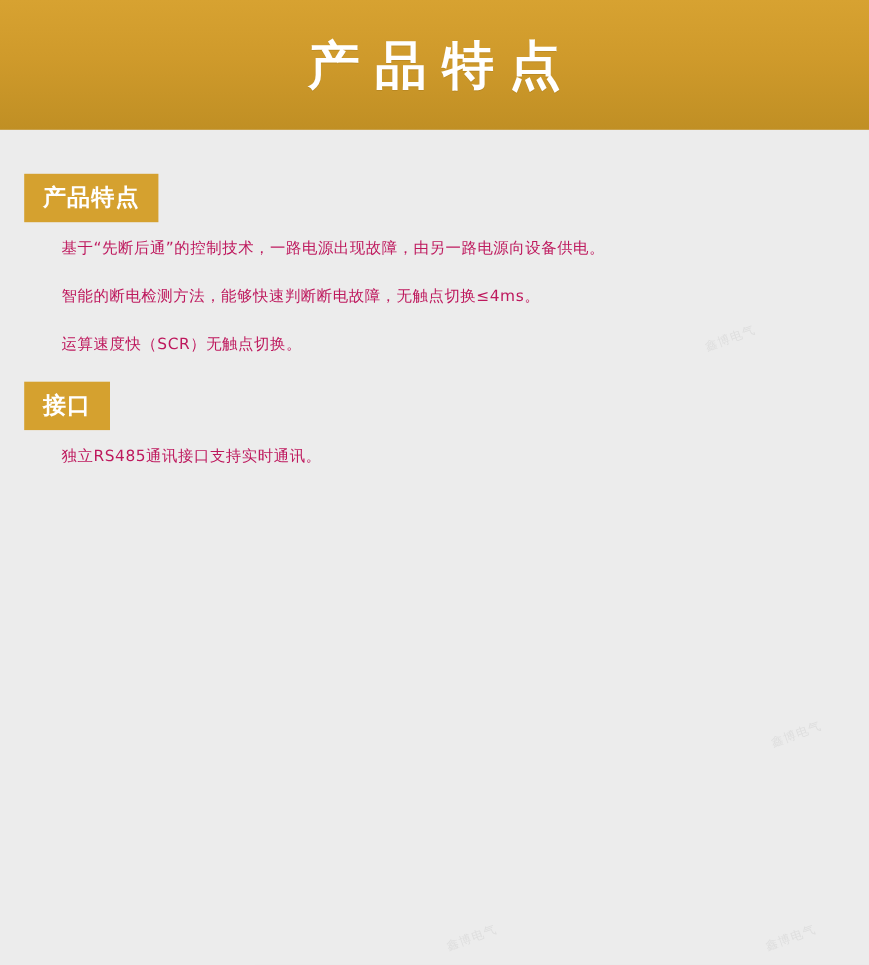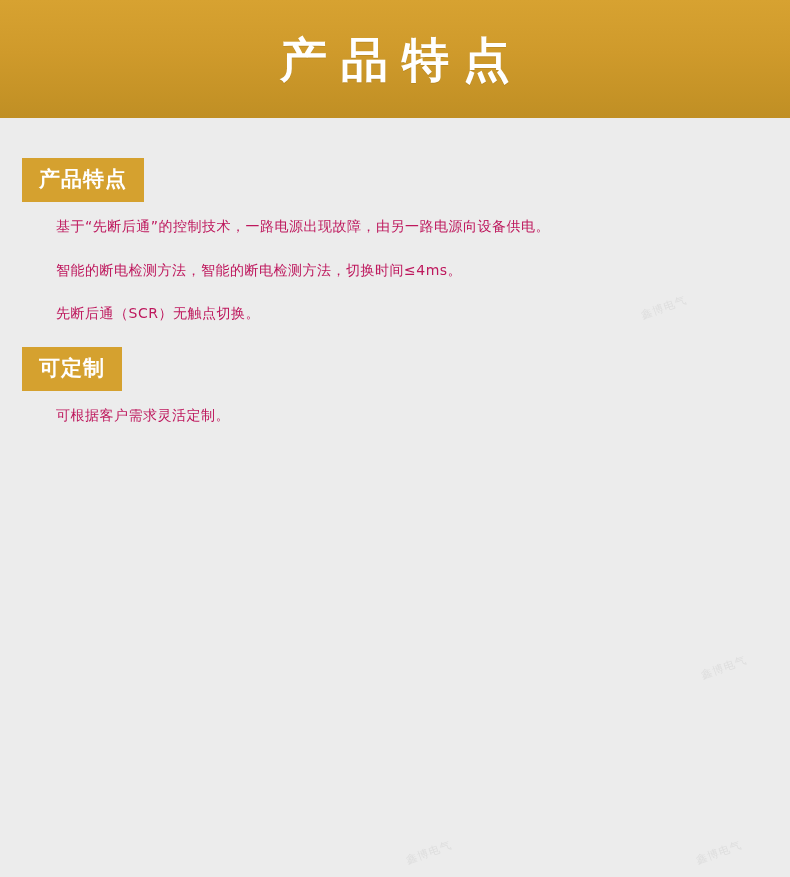--- a/index.html
+++ b/index.html
@@ -101,32 +101,32 @@
 
   <div class="content">
 
     <div class="feature">
       <span class="tag">产品特点</span>
       <p class="desc">基于“先断后通”的控制技术，一路电源出现故障，由另一路电源向设备供电。</p>
     </div>
 
 
     <div class="feature">
-      <p class="desc">智能的断电检测方法，智能的断电检测方法，切换时间≤4ms。</p>
+      <p class="desc">智能的断电检测方法，能够快速判断断电故障，无触点切换≤4ms。</p>
     </div>
 
     <div class="feature">
-      <p class="desc">先断后通（SCR）无触点切换。</p>
+      <p class="desc">运算速度快（SCR）无触点切换。</p>
     </div>
 
+    <div class="feature">
+      <span class="tag">接口</span>
+      <p class="desc">独立RS485通讯接口支持实时通讯。</p>
+    </div>
 
-    <div class="feature">
-      <span class="tag">可定制</span>
-      <p class="desc">可根据客户需求灵活定制。</p>
-    </div>
 
   </div>
 
   <div id="watermark-layer">
       <div class="wm" style="left: 640px; top: 300px;">鑫博电气</div>
       <div class="wm" style="left: 700px; top: 660px;">鑫博电气</div>
       <div class="wm" style="left: 405px; top: 845px;">鑫博电气</div>
       <div class="wm" style="left: 695px; top: 845px;">鑫博电气</div>
     </div>
 </div>

